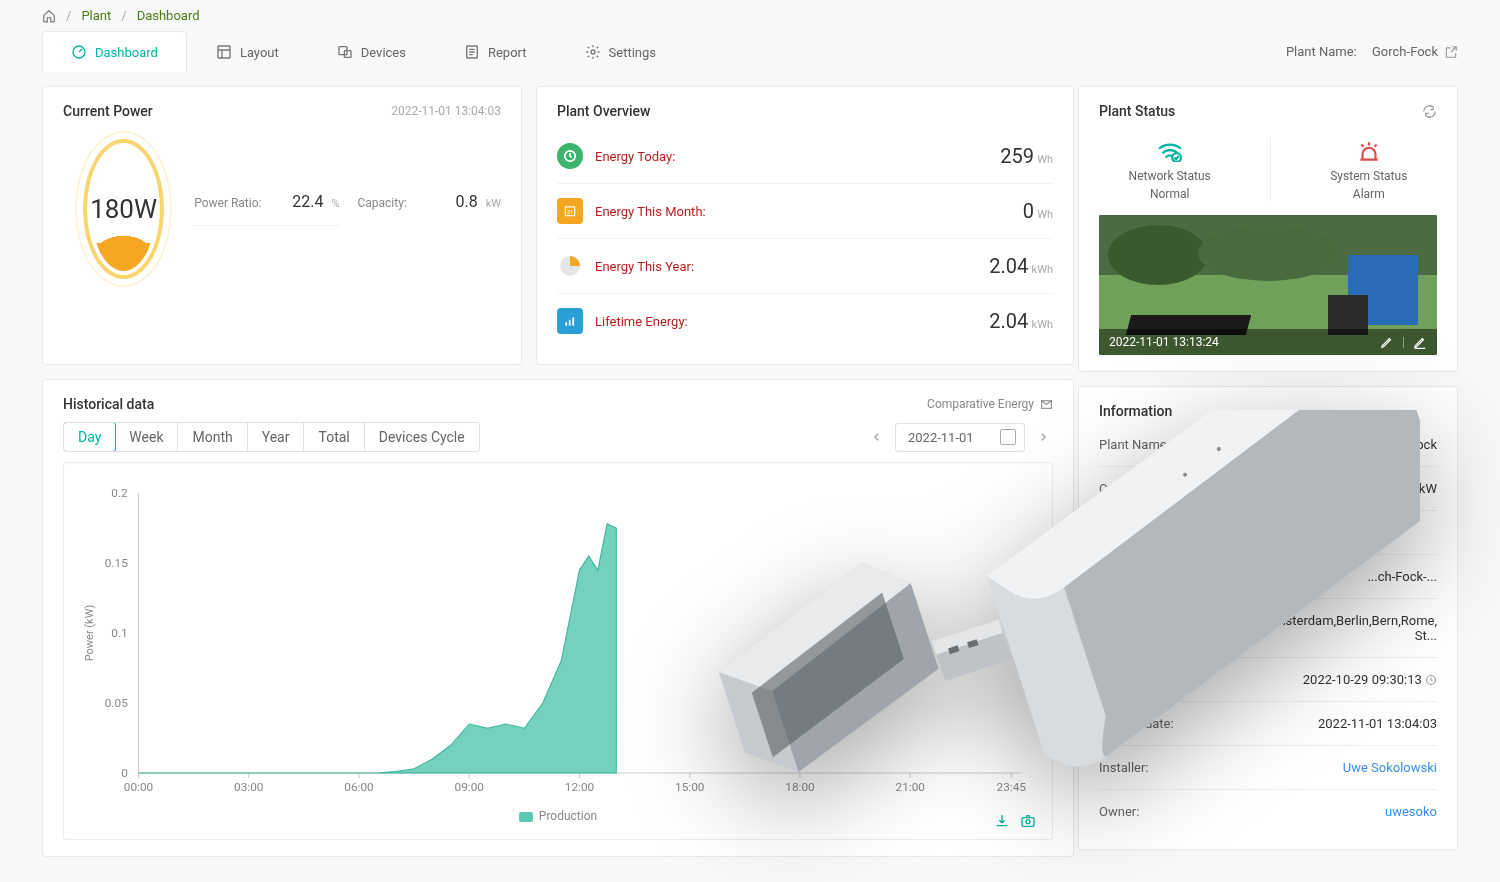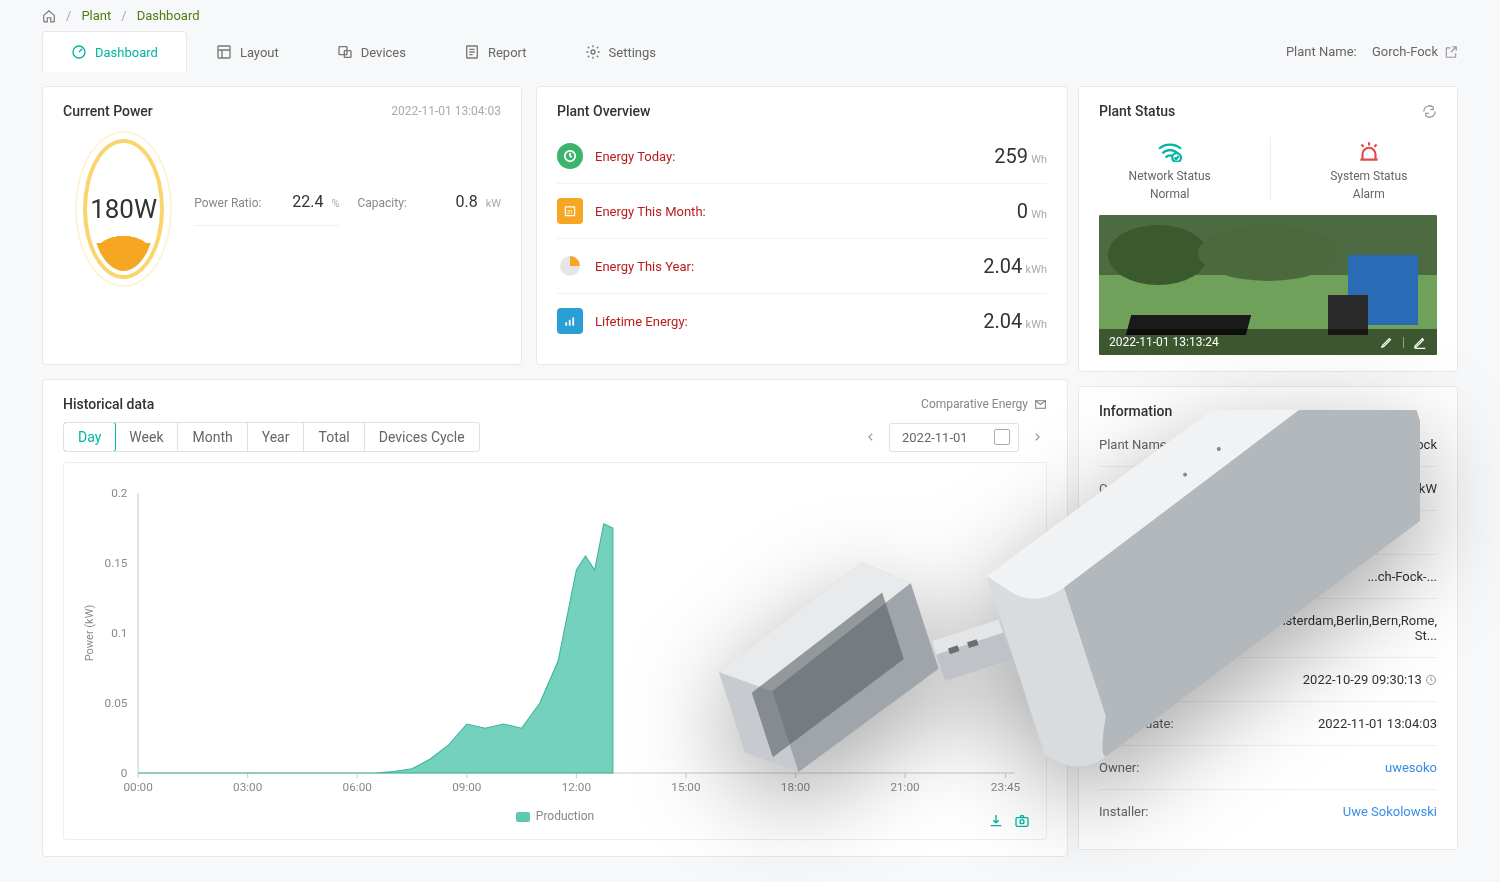--- a/index.html
+++ b/index.html
@@ -6,21 +6,21 @@
 body { font-family:-apple-system,BlinkMacSystemFont,"Segoe UI",Roboto,Arial,sans-serif; background:#f7f8fa; color:#333; font-size:13px; width:1500px; height:882px; overflow:hidden; }
 .breadcrumb { display:flex; align-items:center; gap:10px; padding:8px 42px; font-size:13px; color:#666; }
 .breadcrumb .sep { color:#aaa; }
 .breadcrumb .crumb { cursor:pointer; color:#4d7c0f;text-align:right; }
 .tabs-row { display:flex; align-items:center; padding:0 42px; background:#f7f8fa; border-bottom:0; }
 .tabs { display:flex; gap:0; }
 .tab { display:flex; align-items:center; gap:8px; padding:12px 28px; font-size:13px; color:#666; cursor:pointer; border:1px solid transparent; border-bottom:none; border-radius:4px 4px 0 0; }
 .tab.active { background:#fff; color:#00b5a1; border-color:#e8e8e8; }
 .tab-icon { width:16px; height:16px; display:flex; align-items:center; justify-content:center; }
 .plant-name { margin-left:auto; font-size:13px; color:#666; display:flex; align-items:center; gap:6px; }
-.main { display:flex; gap:10px; padding:14px 42px 0 42px; }
+.main { display:flex; gap:4px; padding:14px 42px 0 42px; }
 .col-left { flex:1 1 auto; display:flex; flex-direction:column; gap:14px; min-width:0; }
 .col-right { width:380px; display:flex; flex-direction:column; gap:14px; }
 .card { background:#fff; border:1px solid #e8e8e8; border-radius:4px; padding:16px 20px; }
 .card-header { display:flex; align-items:center; justify-content:space-between; margin-bottom:10px; }
 .card-title { font-size:14px; color:#333; font-weight:500; }
 .card-sub { font-size:12px; color:#aaa; }
 .row-top { display:flex; gap:14px; }
 .card-power { width:480px; display:flex; flex-direction:column; }
 .power-body { display:flex; align-items:center; gap:30px; margin-top:10px; }
 .gauge { width:140px; height:140px; border-radius:50%; position:relative; display:flex; align-items:center; justify-content:center; margin-left:20px; }
@@ -418,26 +418,26 @@
             <span class="info-value"><span>2022-10-29 09:30:13 </span><svg style="display:inline;vertical-align:-2px" width="12" height="12" viewBox="0 0 24 24" fill="none" stroke="#999" stroke-width="2">
                 <circle cx="12" cy="12" r="9"></circle>
                 <path d="M12 7v5l3 2"></path>
               </svg></span>
           </div>
         <div class="info-row">
             <span class="info-label">Data Update:</span>
             <span class="info-value">2022-11-01 13:04:03</span>
           </div>
         <div class="info-row">
+            <span class="info-label">Installer:</span>
+            <span class="info-value link">Uwe Sokolowski</span>
+          </div>
+        <div class="info-row">
             <span class="info-label">Owner:</span>
             <span class="info-value link">uwesoko</span>
-          </div>
-        <div class="info-row">
-            <span class="info-label">Installer:</span>
-            <span class="info-value link">Uwe Sokolowski</span>
           </div>
       </div>
     </div>
   </div>
 </div>
 
 <svg class="usb-overlay" viewBox="0 0 780 400">
   <g transform="translate(60,50)">
 
     <g transform="rotate(-18 120 200)">

